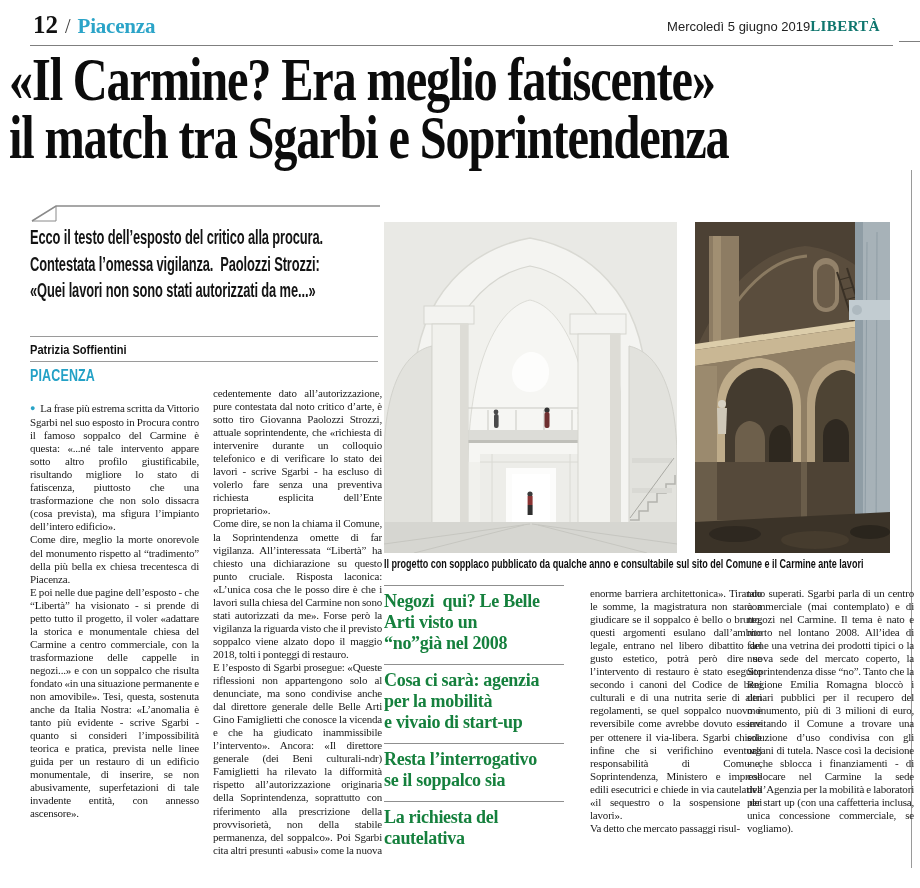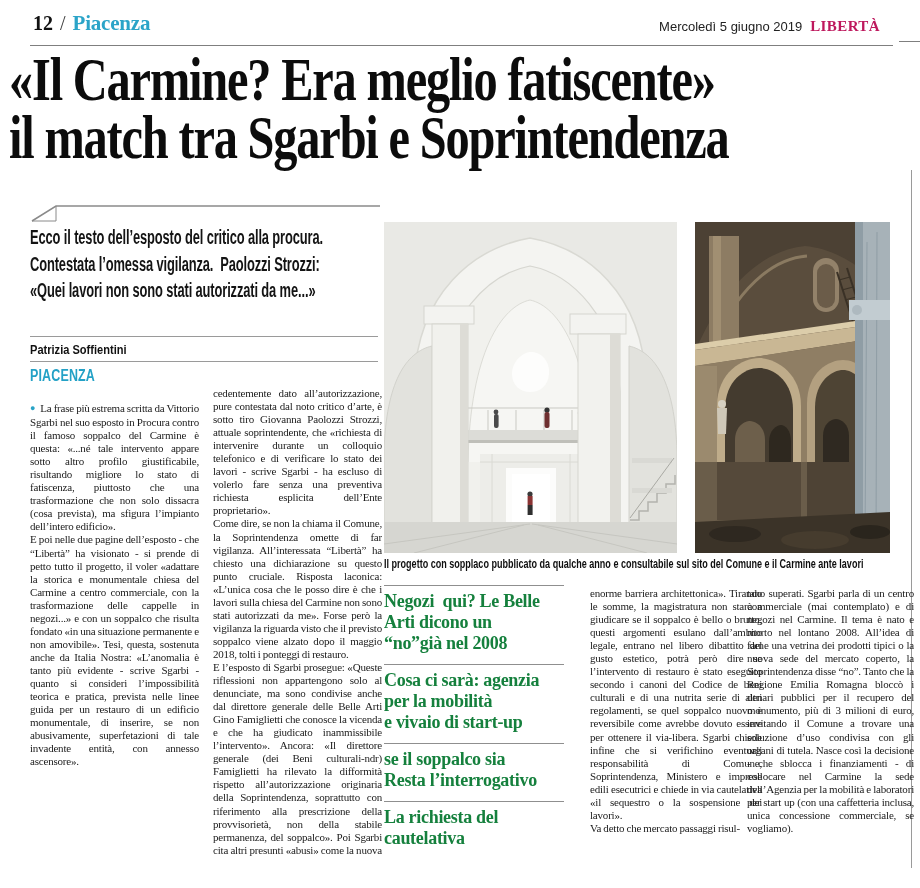--- a/index.html
+++ b/index.html
@@ -4,26 +4,26 @@
 <style>
   html,body{margin:0;padding:0;}
   body{
     width:920px;height:888px;position:relative;background:#ffffff;
     font-family:"Liberation Serif",serif;color:#191919;overflow:hidden;
     -webkit-font-smoothing:antialiased;
   }
   .abs{position:absolute;}
   
   .hdr-left{left:33px;top:11px;display:flex;align-items:baseline;gap:7px;}
-  .pageno{font-weight:bold;font-size:20px;color:#111;}
+  .pageno{font-weight:bold;font-size:25px;color:#111;}
   .slash{font-size:20px;color:#3a3a3a;font-weight:400;}
   .section-name{font-weight:bold;font-size:21px;color:#2ba4c8;letter-spacing:-0.2px;}
-  .hdr-right{right:40px;top:18px;display:flex;align-items:baseline;gap:8px;font-family:"Liberation Sans",sans-serif;}
+  .hdr-right{right:40px;top:18px;display:flex;align-items:baseline;gap:0;font-family:"Liberation Sans",sans-serif;}
   .dateline{font-size:13px;color:#222;}
-  .paper-name{font-family:"Liberation Serif",serif;font-weight:bold;font-size:15px;color:#be185d;letter-spacing:0.4px;}
+  .paper-name{font-family:"Liberation Serif",serif;font-weight:bold;font-size:15px;color:#0f766e;letter-spacing:0.4px;}
   .hdr-rule{left:30px;top:45px;width:863px;height:1px;background:#7f7f7f;}
   .hdr-rule-tick{left:899px;top:41px;width:21px;height:1px;background:#7f7f7f;}
   
   .headline{left:9px;top:50px;width:1175px;transform:scaleX(0.78);transform-origin:left top;
     font-weight:bold;font-size:62px;line-height:58px;color:#0c0c0c;letter-spacing:-1.5px;}
   
   .flag{left:30px;top:203px;}
   .standfirst{left:30px;top:224px;width:548px;transform:scaleX(0.645);transform-origin:left top;
     font-family:"Liberation Sans",sans-serif;font-weight:700;font-size:20px;line-height:26.5px;
     color:#141414;letter-spacing:-0.2px;}
@@ -86,20 +86,21 @@
   <div>«Quei lavori non sono stati autorizzati da me...»</div>
 </div>
 
 <div class="abs rule" style="left:30px;top:336px;width:348px;"></div>
 <div class="abs byline">Patrizia Soffientini</div>
 <div class="abs rule" style="left:30px;top:361px;width:348px;"></div>
 <div class="abs kicker">PIACENZA</div>
 
 <div class="abs bodycol col1">
   <p><span class="bullet">●</span><span>La frase più estrema scritta da Vittorio Sgarbi nel suo esposto in Procura contro il famoso soppalco del Carmine è questa: «...né tale intervento appare sotto altro profilo giustificabile, risultando migliore lo stato di fatiscenza, piuttosto che una trasformazione che non solo dissacra (cosa prevista), ma sfigura l’impianto dell’intero edificio».</span></p>
+  <p>Come dire, meglio la morte onorevole del monumento rispetto al “tradimento” della più bella ex chiesa trecentesca di Piacenza.</p>
   <p>E poi nelle due pagine dell’esposto - che “Libertà” ha visionato - si prende di petto tutto il progetto, il voler «adattare la storica e monumentale chiesa del Carmine a centro commerciale, con la trasformazione delle cappelle in negozi...» e con un soppalco che risulta fondato «in una situazione permanente e non amovibile». Tesi, questa, sostenuta anche da Italia Nostra: «L’anomalia è tanto più evidente - scrive Sgarbi - quanto si consideri l’impossibilità teorica e pratica, prevista nelle linee guida per un restauro di un edificio monumentale, di inserire, se non abusivamente, superfetazioni di tale invadente entità, con annesso ascensore».</p>
 </div>
 <div class="abs bodycol col2">
   <p>cedentemente dato all’autorizzazione, pure contestata dal noto critico d’arte, è sotto tiro Giovanna Paolozzi Strozzi, attuale soprintendente, che «richiesta di intervenire durante un colloquio telefonico e di verificare lo stato dei lavori - scrive Sgarbi - ha escluso di volerlo fare senza una preventiva richiesta esplicita dell’Ente proprietario».</p>
   <p>Come dire, se non la chiama il Comune, la Soprintendenza omette di far vigilanza. All’interessata “Libertà” ha chiesto una dichiarazione su questo punto cruciale. Risposta laconica: «L’unica cosa che le posso dire è che i lavori sulla chiesa del Carmine non sono stati autorizzati da me». Forse però la vigilanza la riguarda visto che il previsto soppalco viene alzato dopo il maggio 2018, tolti i ponteggi di restauro.</p>
   <p>E l’esposto di Sgarbi prosegue: «Queste riflessioni non appartengono solo al denunciate, ma sono condivise anche dal direttore generale delle Belle Arti Gino Famiglietti che conosce la vicenda e che ha giudicato inammissibile l’intervento». Ancora: «Il direttore generale (dei Beni culturali-ndr) Famiglietti ha rilevato la difformità rispetto all’autorizzazione originaria della Soprintendenza, soprattutto con riferimento alla prescrizione della provvisorietà, non della stabile permanenza, del soppalco». Poi Sgarbi cita altri presunti «abusi» come la nuova scalinata di pietra «una</p>
 </div>
 
 <div class="abs photo1">
 <svg width="293" height="331" viewBox="0 0 293 331" preserveAspectRatio="none">
@@ -211,31 +212,31 @@
   <ellipse cx="175" cy="310" rx="20" ry="7" fill="#2a251d"></ellipse>
 </svg>
 </div>
 
 <div class="abs caption">Il progetto con sopplaco pubblicato da qualche anno e consultabile sul sito del Comune e il Carmine ante lavori</div>
 <div class="abs vrule-right"></div>
 
 <div class="abs subheads">
   <div class="subhead">
     <div>Negozi  qui? Le Belle</div>
-    <div>Arti dicono un</div>
+    <div>Arti visto un</div>
     <div>“no”già nel 2008</div>
   </div>
   <div class="subhead">
     <div>Cosa ci sarà: agenzia</div>
     <div>per la mobilità</div>
     <div>e vivaio di start-up</div>
   </div>
   <div class="subhead">
+    <div>Resta l’interrogativo</div>
     <div>se il soppalco sia</div>
-    <div>Resta l’interrogativo</div>
   </div>
   <div class="subhead">
     <div>La richiesta del</div>
     <div>cautelativa</div>
   </div>
 </div>
 
 <div class="abs bodycol col3">
   <p>enorme barriera architettonica». Tirando le somme, la magistratura non starà a giudicare se il soppalco è bello o brutto, questi argomenti esulano dall’ambito legale, entrano nel libero dibattito del gusto estetico, potrà però dire se l’intervento di restauro è stato eseguito secondo i canoni del Codice de beni culturali e di una nutrita serie di altri regolamenti, se quel soppalco nuovo è reversibile come avrebbe dovuto essere per ottenere il via-libera. Sgarbi chiede infine che si verifichino eventuali responsabilità di Comune, Soprintendenza, Ministero e imprese edili esecutrici e chiede in via cautelativa «il sequestro o la sospensione dei lavori».</p>
   <p>Va detto che mercato passaggi risul-</p>

